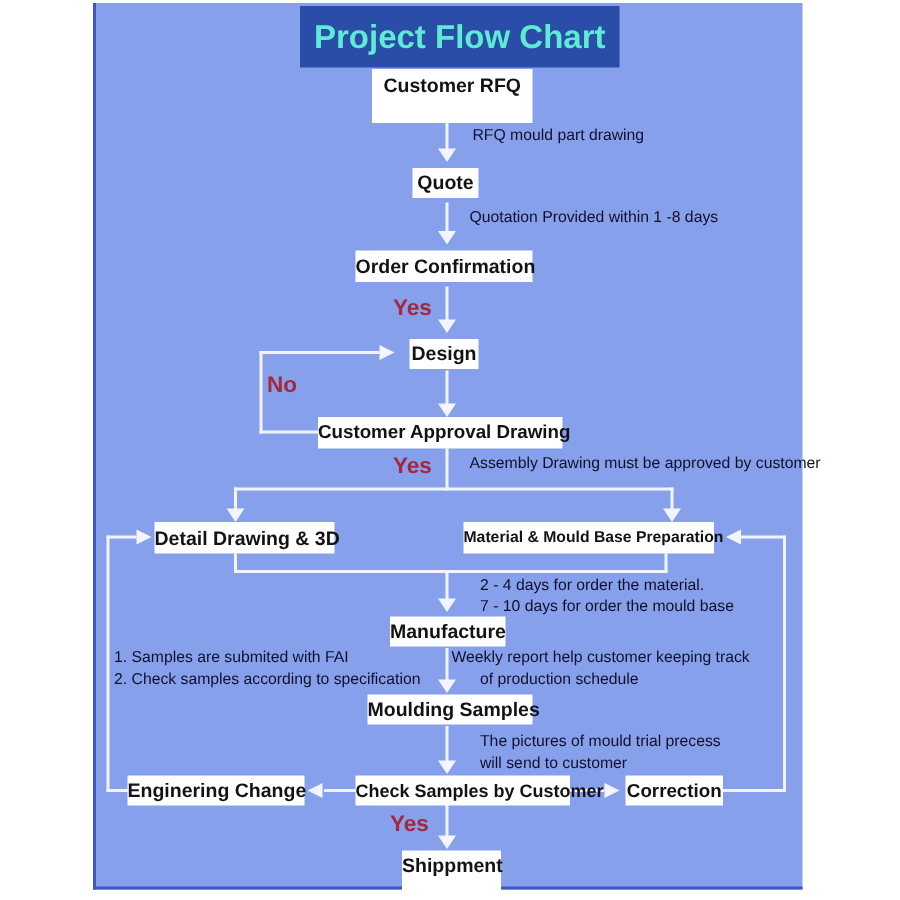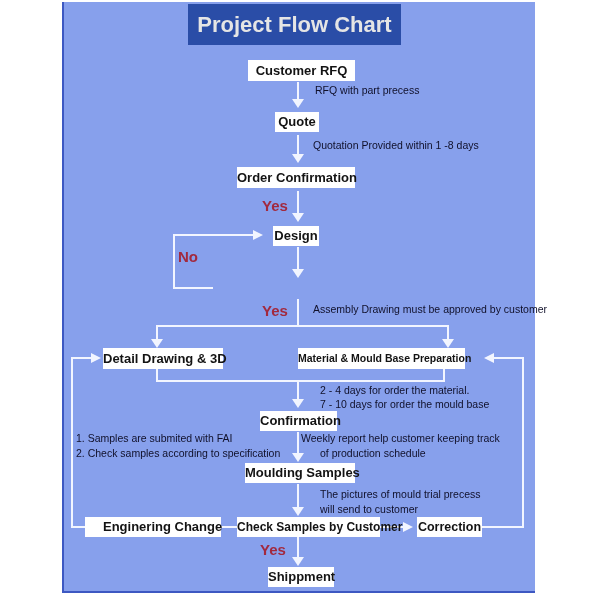--- a/index.html
+++ b/index.html
@@ -1,21 +1,21 @@
 <!DOCTYPE html>
 <html><head>
 <meta charset="utf-8">
 <style>
   html,body{margin:0;padding:0;background:#ffffff;width:600px;height:600px;overflow:hidden;
             font-family:"Liberation Sans", sans-serif;}
   #stage{position:relative;width:600px;height:600px;background:#ffffff;}
   .panel{position:absolute;left:62px;top:2px;width:471px;height:589px;background:#87A0EC;
          border-left:2px solid #3D58C2;border-bottom:2px solid #3D58C2;}
-  .title{position:absolute;left:188px;top:4px;width:213px;height:41px;background:#2A4DA7;
-         color:#e5e5e5;font-weight:bold;font-size:22px;text-align:center;line-height:41px;z-index:3;}
+  .title{position:absolute;left:200px;top:4px;width:213px;height:41px;background:#2A4DA7;
+         color:#5eead4;font-weight:bold;font-size:22px;text-align:center;line-height:41px;z-index:3;}
   .node{position:absolute;background:#ffffff;color:#131313;font-weight:bold;font-size:13px;
         text-align:center;white-space:nowrap;z-index:3;}
   .ann{position:absolute;color:#10102a;font-size:10.5px;white-space:nowrap;z-index:3;}
   .dec{position:absolute;color:#A2293E;font-weight:bold;font-size:15px;white-space:nowrap;z-index:3;}
   .ln{position:absolute;background:#F2F5FF;z-index:2;}
   .ah{position:absolute;width:0;height:0;z-index:2;}
   .ah-down{border-left:6px solid transparent;border-right:6px solid transparent;border-top:9px solid #F2F5FF;}
   .ah-right{border-top:5px solid transparent;border-bottom:5px solid transparent;border-left:10px solid #F2F5FF;}
   .ah-left{border-top:5px solid transparent;border-bottom:5px solid transparent;border-right:10px solid #F2F5FF;}
 </style>
@@ -74,39 +74,40 @@
   <div class="ln" style="left:71px;top:526px;width:15px;height:2px;"></div>
 
   <div class="ln" style="left:522px;top:357px;width:2px;height:171px;"></div>
   <div class="ln" style="left:494px;top:357px;width:30px;height:2px;"></div>
   <div class="ah ah-left" style="left:484px;top:353px;"></div>
   <div class="ln" style="left:482px;top:526px;width:42px;height:2px;"></div>
 
   <div class="ln" style="left:297px;top:536px;width:2px;height:22px;"></div>
   <div class="ah ah-down" style="left:292px;top:557px;"></div>
 
-  <div class="node" style="left:248px;top:60px;width:107px;height:21px;line-height:21px;">Customer RFQ</div>
+  <div class="node" style="left:248px;top:46px;width:107px;height:36px;line-height:21px;">Customer RFQ</div>
   <div class="node" style="left:275px;top:112px;width:44px;height:20px;line-height:20px;">Quote</div>
   <div class="node" style="left:237px;top:167px;width:118px;height:21px;line-height:21px;">Order Confirmation</div>
   <div class="node" style="left:273px;top:226px;width:46px;height:20px;line-height:20px;">Design</div>
+  <div class="node" style="left:212px;top:278px;width:163px;height:21px;line-height:21px;font-size:12.5px;">Customer Approval Drawing</div>
   <div class="node" style="left:103px;top:348px;width:120px;height:21px;line-height:21px;">Detail Drawing &amp; 3D</div>
-  <div class="node" style="left:298px;top:348px;width:167px;height:21px;line-height:21px;font-size:10.5px;">Material &amp; Mould Base Preparation</div>
-  <div class="node" style="left:260px;top:411px;width:77px;height:20px;line-height:20px;">Confirmation</div>
+  <div class="node" style="left:309px;top:348px;width:167px;height:21px;line-height:21px;font-size:10.5px;">Material &amp; Mould Base Preparation</div>
+  <div class="node" style="left:260px;top:411px;width:77px;height:20px;line-height:20px;">Manufacture</div>
   <div class="node" style="left:245px;top:463px;width:110px;height:20px;line-height:20px;">Moulding Samples</div>
-  <div class="node" style="left:85px;top:517px;width:118px;height:20px;line-height:20px;padding-left:18px;">Enginering Change</div>
+  <div class="node" style="left:85px;top:517px;width:118px;height:20px;line-height:20px;">Enginering Change</div>
   <div class="node" style="left:237px;top:517px;width:143px;height:20px;line-height:20px;font-size:12px;">Check Samples by Customer</div>
   <div class="node" style="left:417px;top:517px;width:65px;height:20px;line-height:20px;font-size:12.5px;">Correction</div>
-  <div class="node" style="left:268px;top:567px;width:66px;height:20px;line-height:20px;">Shippment</div>
+  <div class="node" style="left:268px;top:567px;width:66px;height:32px;line-height:20px;">Shippment</div>
 
   <div class="dec" style="left:262px;top:197px;">Yes</div>
   <div class="dec" style="left:178px;top:248px;">No</div>
   <div class="dec" style="left:262px;top:302px;">Yes</div>
   <div class="dec" style="left:260px;top:541px;">Yes</div>
 
-  <div class="ann" style="left:315px;top:84px;">RFQ with part precess</div>
+  <div class="ann" style="left:315px;top:84px;">RFQ mould part drawing</div>
   <div class="ann" style="left:313px;top:139px;">Quotation Provided within 1 -8 days</div>
   <div class="ann" style="left:313px;top:303px;">Assembly Drawing must be approved by customer</div>
   <div class="ann" style="left:320px;top:384px;">2 - 4 days for order the material.</div>
   <div class="ann" style="left:320px;top:398px;">7 - 10 days for order the mould base</div>
   <div class="ann" style="left:76px;top:432px;">1. Samples are submited with FAI</div>
   <div class="ann" style="left:76px;top:447px;">2. Check samples according to specification</div>
   <div class="ann" style="left:301px;top:432px;">Weekly report help customer keeping track</div>
   <div class="ann" style="left:320px;top:447px;">of production schedule</div>
   <div class="ann" style="left:320px;top:488px;text-align:right;">The pictures of mould trial precess</div>
   <div class="ann" style="left:320px;top:503px;">will send to customer</div>

